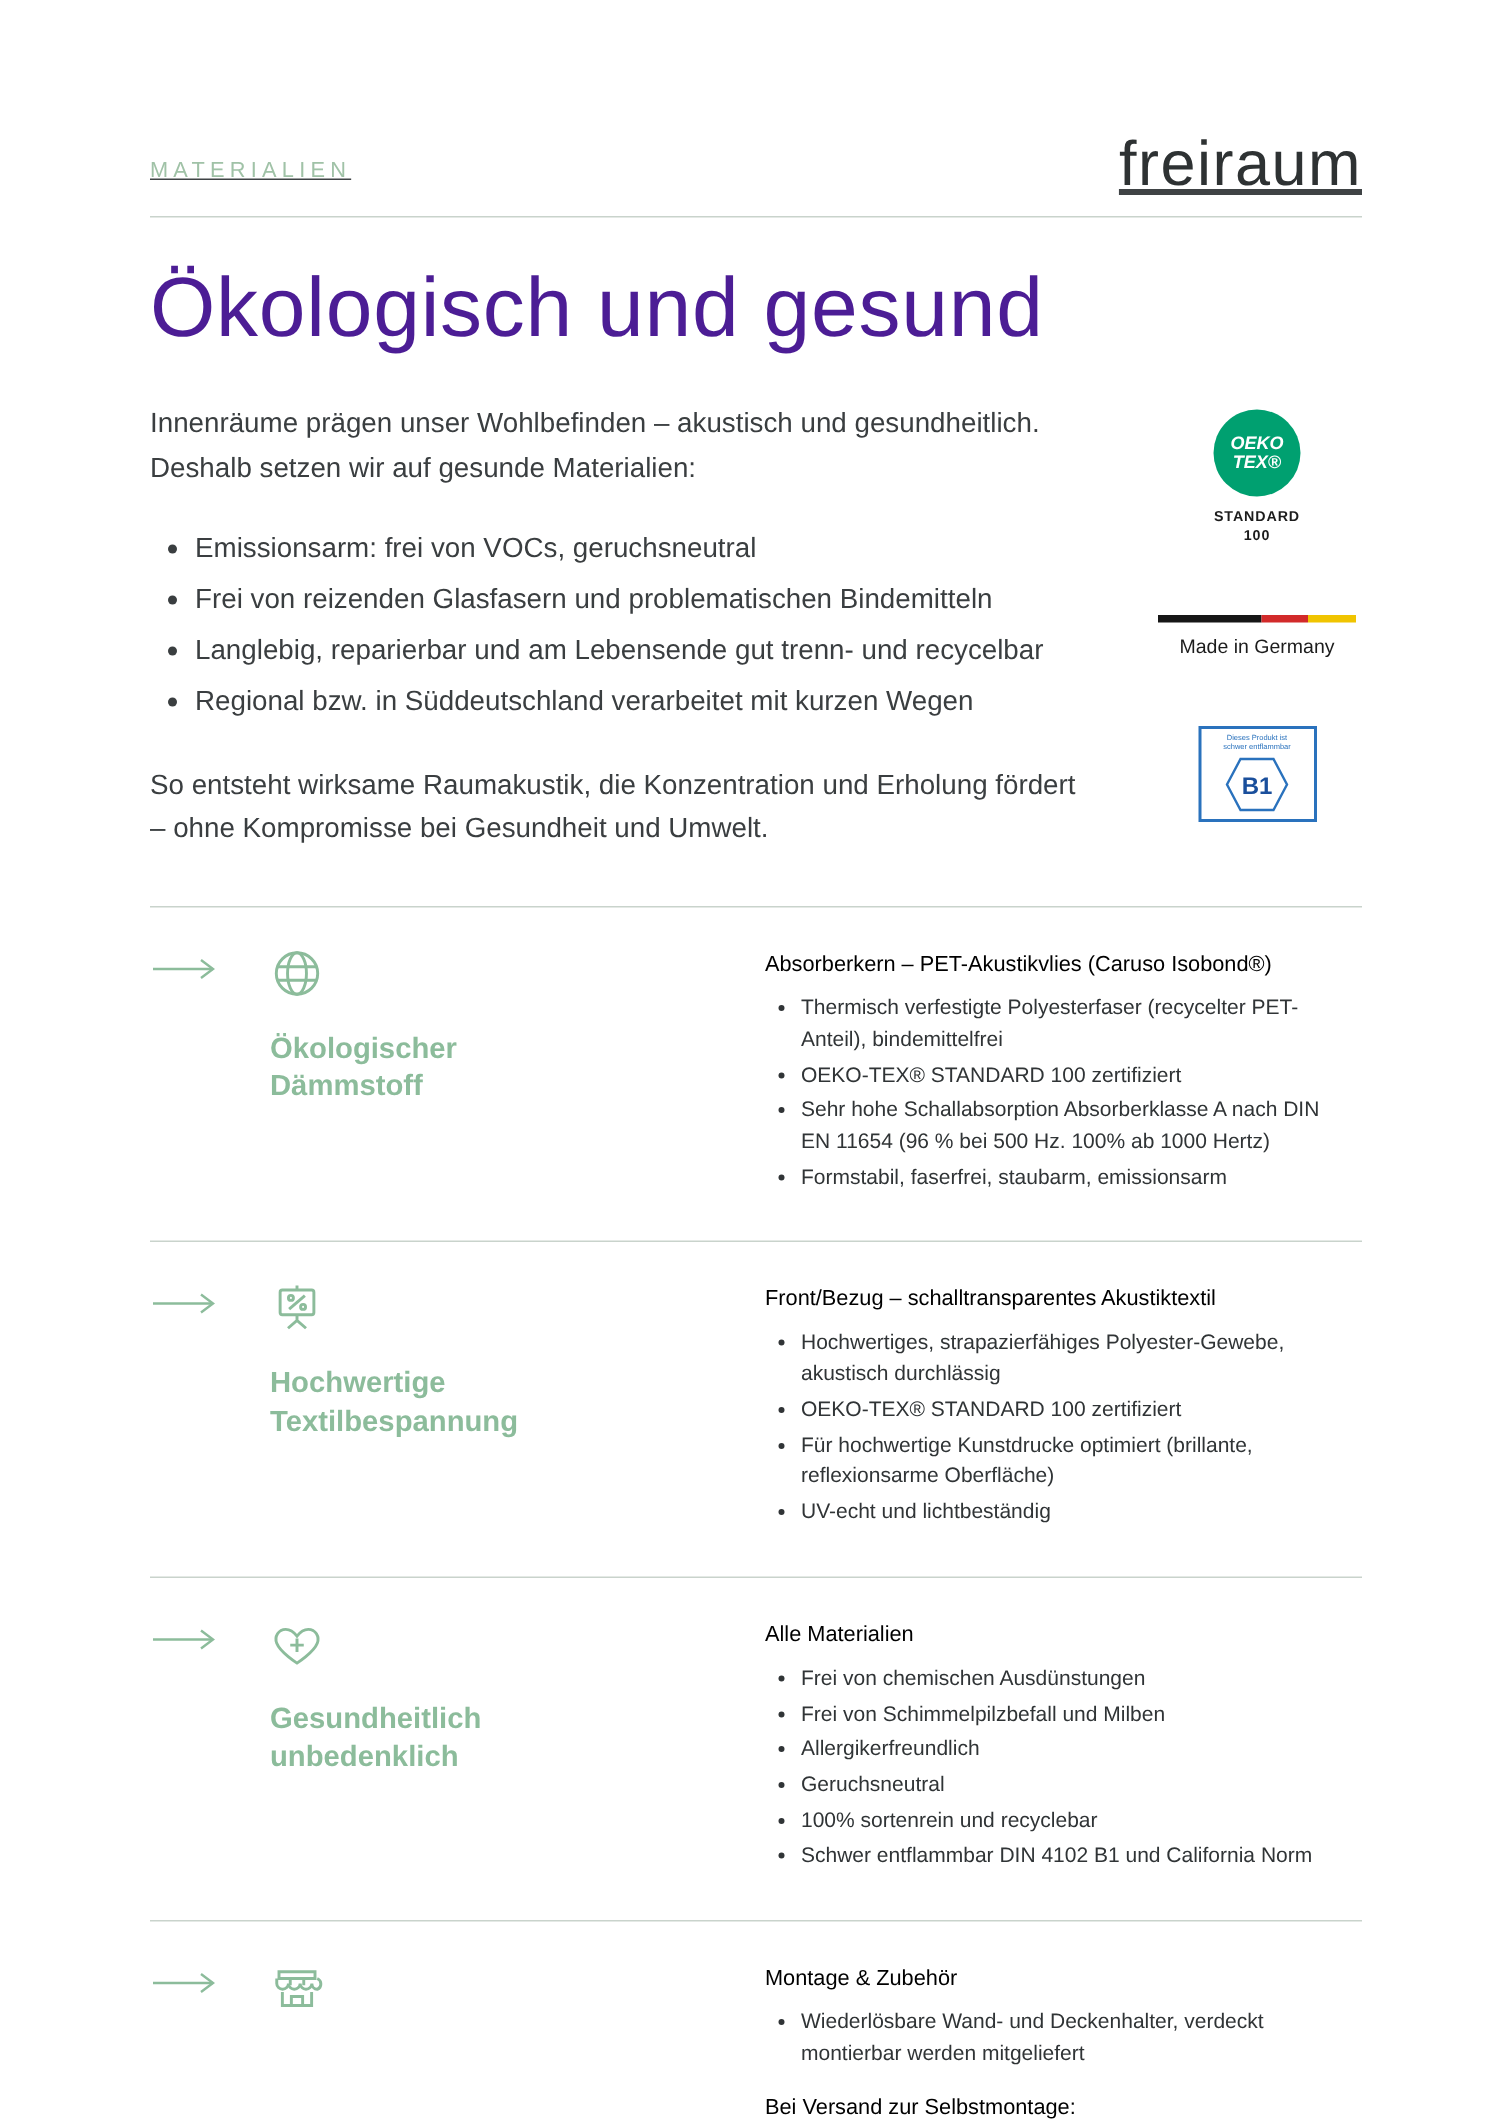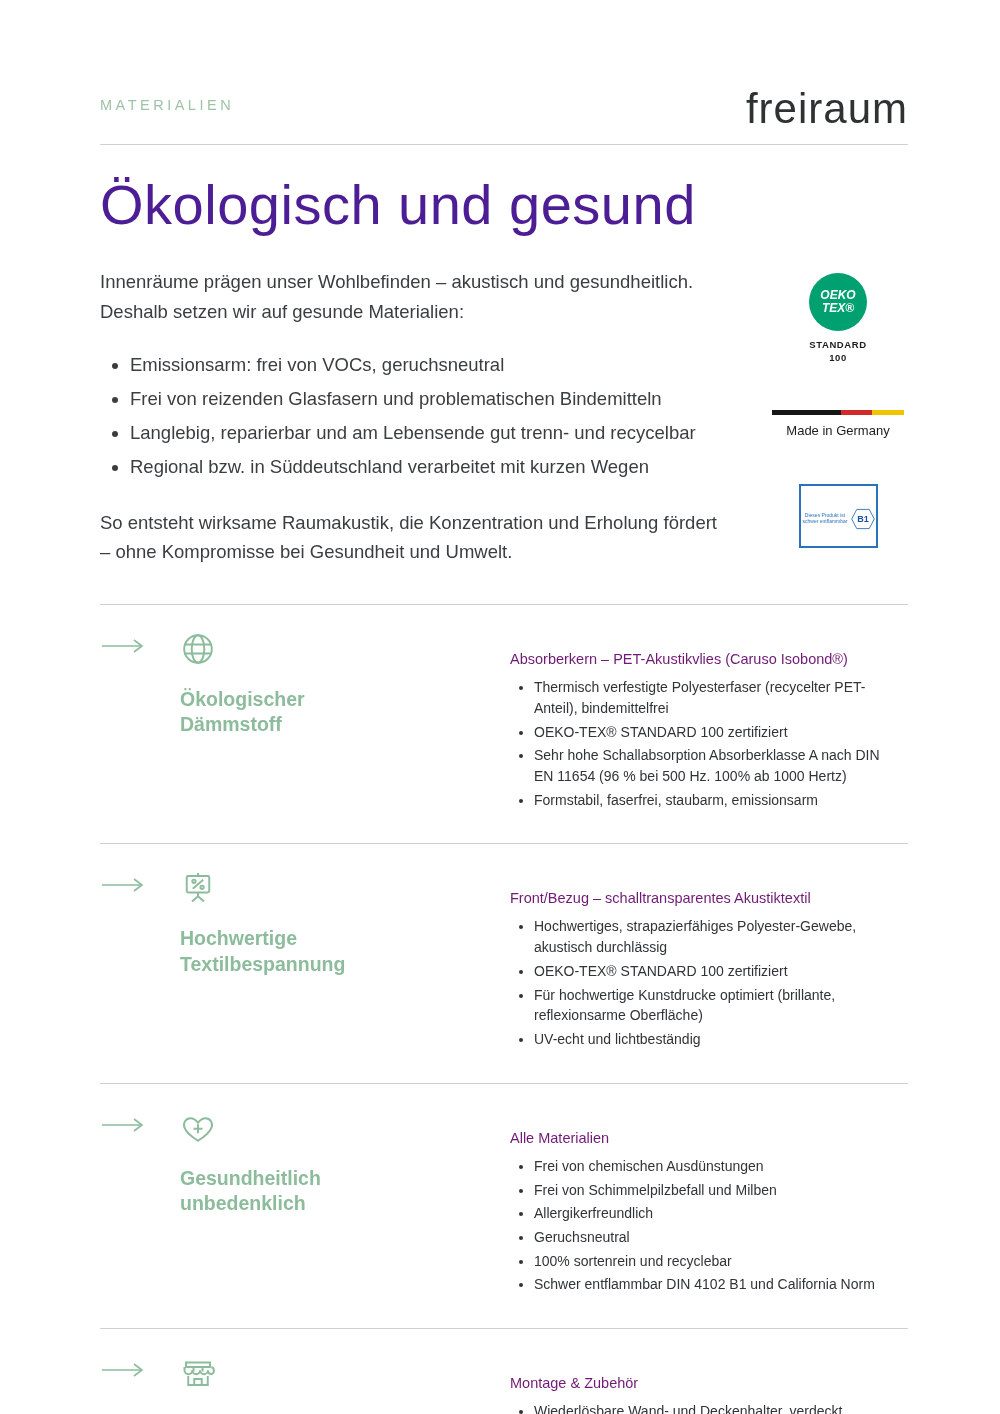--- a/index.html
+++ b/index.html
@@ -6,21 +6,21 @@
   html,body { background:#ffffff; }
   body { font-family:"Liberation Sans", sans-serif; color:#3f4345; }
 
   .page {
     width:1000px; min-height:1414px; margin:0 auto; background:#fff;
     padding:88px 92px 52px 100px;
     display:flex; flex-direction:column;
   }
 
   
-  .top-header { display:flex; justify-content:space-between; align-items:center; }
+  .top-header { display:flex; justify-content:space-between; align-items:flex-end;text-decoration:underline; }
   .eyebrow { font-size:14.5px; letter-spacing:3.5px; color:#a0c2a7; font-weight:500; padding-bottom:8px; }
   .logo { font-size:42px; font-weight:300; letter-spacing:1px; color:#2e3233; line-height:1; }
   .rule { border:none; border-top:1px solid #c9d3cc; margin-top:14px; }
 
   
   .page-title { font-size:56px; font-weight:300; color:#4c1d95; letter-spacing:.5px; margin:28px 0 0; line-height:1.15; }
   .hero { display:flex; margin-top:30px; }
   .hero-text { width:620px; font-size:18.5px; line-height:1.58; color:#3a3e40; }
   .hero-text p { margin:0; }
   .hero-bullets { margin:24px 0 0; padding-left:30px; }
@@ -33,33 +33,33 @@
   .badge { display:flex; flex-direction:column; align-items:center; }
   .oeko-circle { width:58px; height:58px; border-radius:50%; background:#00a070; color:#fff;
     display:flex; flex-direction:column; align-items:center; justify-content:center; font-weight:bold; font-size:12px; line-height:1.15;font-style:italic; }
   .oeko-caption { margin-top:8px; text-align:center; font-weight:bold; font-size:9.5px; letter-spacing:.6px; color:#1c1c1c; line-height:1.3; }
   .oeko-caption span { display:block; }
   .flag-bar { width:132px; height:5px; display:flex; }
   .f-black { flex:0 0 52%; background:#161616; }
   .f-red   { flex:0 0 24%; background:#d22a2a; }
   .f-gold  { flex:0 0 24%; background:#f0c400; }
   .mig-text { margin-top:8px; font-size:13px; color:#1c1c1c; white-space:nowrap; }
-  .b1-box { width:79px; height:64px; border:2px solid #2a72bd; display:flex; flex-direction:row; align-items:center; padding-top:3px; background:#fff; }
+  .b1-box { width:79px; height:64px; border:2px solid #2a72bd; display:flex; flex-direction:column; align-items:center; padding-top:3px; background:#fff; }
   .b1-top { font-size:5px; color:#2a72bd; text-align:center; line-height:1.2; max-width:50px; }
   .b1-box svg { margin-top:2px; }
 
   
   .sections { margin-top:38px; }
   .info-section { display:grid; grid-template-columns:80px 330px 1fr; border-top:1px solid #c9d3cc; padding:26px 0 30px; }
   .col-arrow { padding-top:6px; }
   .sec-icon { display:block; width:36px; height:36px; color:#8cbc9b; }
   .sec-icon svg { width:36px; height:36px; }
   .sec-heading { margin-top:20px; font-size:19.5px; font-weight:bold; color:#8cbc9b; line-height:1.3; white-space:pre-line; max-width:300px; }
   .col-body { padding-top:2px; padding-right:6px; }
-  .lead { font-size:14.5px; color:#701a75; margin:16px 0 7px; line-height:1.45; }
+  .lead { font-size:14.5px; color:#000000; margin:0 0 7px; line-height:1.45; }
   .sec-bullets { margin:0 0 16px; padding-left:24px; }
   .sec-bullets li { font-size:14px; color:#303436; line-height:1.48; margin:3px 0; }
   .sec-bullets li::marker { color:#303436; }
   .col-body > :last-child { margin-bottom:0; }
 </style>
 </head>
 <body>
 
 <div class="page">
 

